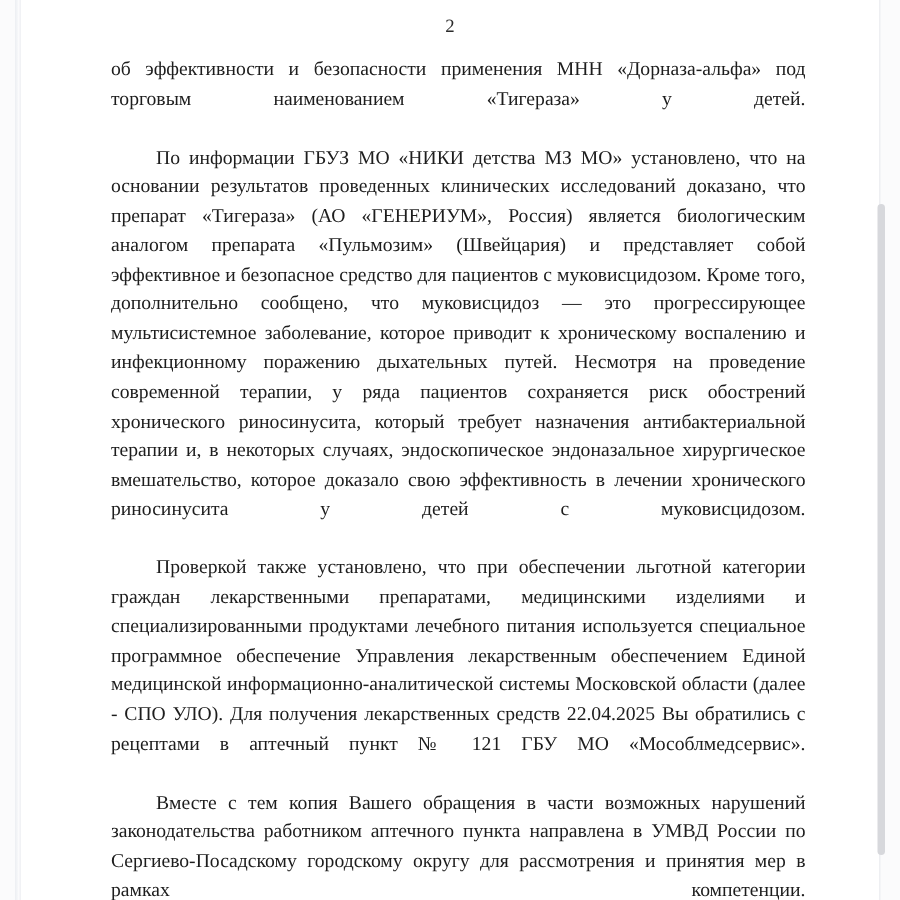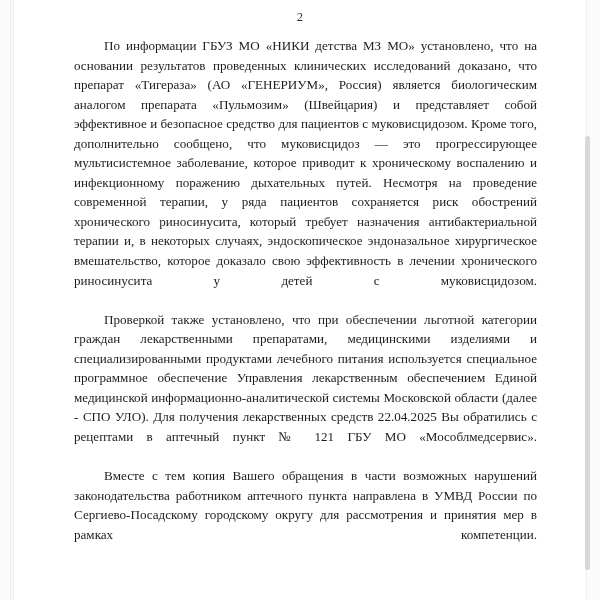--- a/index.html
+++ b/index.html
@@ -128,20 +128,21 @@
 
   <div class="page-edge-left"></div>
   <div class="page-edge-left2"></div>
   <div class="page-edge-right"></div>
 
   <div class="sheet">
 
     <div class="page-number">2</div>
 
     <div class="doc-body">
+      <p class="para no-indent">об эффективности и безопасности применения МНН «Дорназа-альфа» под торговым наименованием «Тигераза» у детей.</p>
       <p class="para">По информации ГБУЗ МО «НИКИ детства МЗ МО» установлено, что на основании результатов проведенных клинических исследований доказано, что препарат «Тигераза» (АО «ГЕНЕРИУМ», Россия) является биологическим аналогом препарата «Пульмозим» (Швейцария) и представляет собой эффективное и безопасное средство для пациентов с муковисцидозом. Кроме того, дополнительно сообщено, что муковисцидоз — это прогрессирующее мультисистемное заболевание, которое приводит к хроническому воспалению и инфекционному поражению дыхательных путей. Несмотря на проведение современной терапии, у ряда пациентов сохраняется риск обострений хронического риносинусита, который требует назначения антибактериальной терапии и, в некоторых случаях, эндоскопическое эндоназальное хирургическое вмешательство, которое доказало свою эффективность в лечении хронического риносинусита у детей с муковисцидозом.</p>
       <p class="para">Проверкой также установлено, что при обеспечении льготной категории граждан лекарственными препаратами, медицинскими изделиями и специализированными продуктами лечебного питания используется специальное программное обеспечение Управления лекарственным обеспечением Единой медицинской информационно-аналитической системы Московской области (далее - СПО УЛО). Для получения лекарственных средств 22.04.2025 Вы обратились с рецептами в аптечный пункт № 121 ГБУ МО «Мособлмедсервис».</p>
       <p class="para">Вместе с тем копия Вашего обращения в части возможных нарушений законодательства работником аптечного пункта направлена в УМВД России по Сергиево-Посадскому городскому округу для рассмотрения и принятия мер в рамках компетенции.</p>
 
     </div>
 
   </div>
 
   <div class="scroll-track">
     <div class="scroll-thumb"></div>

